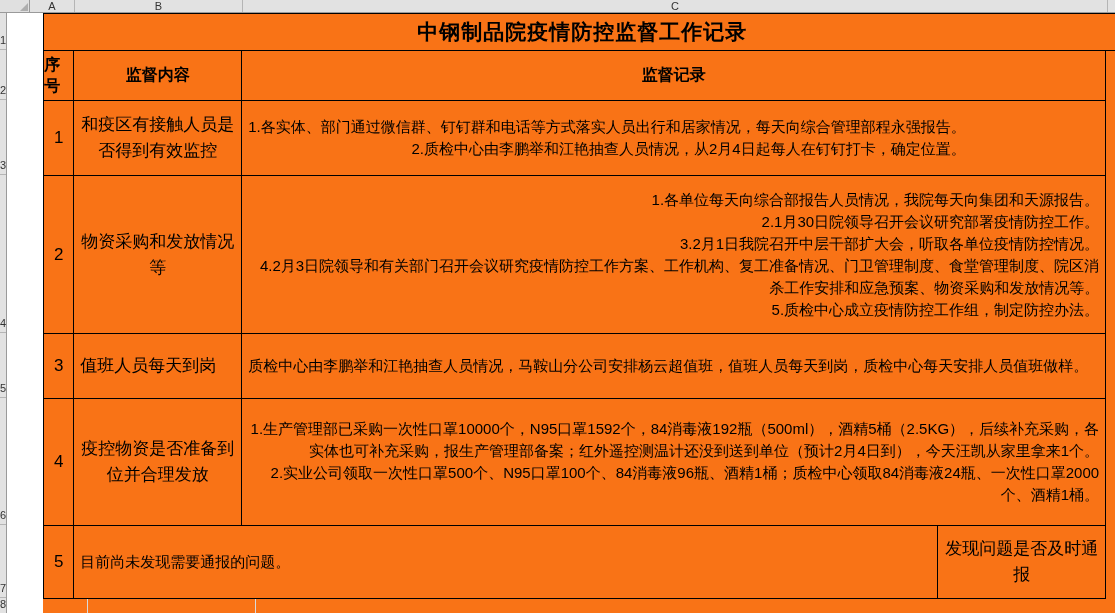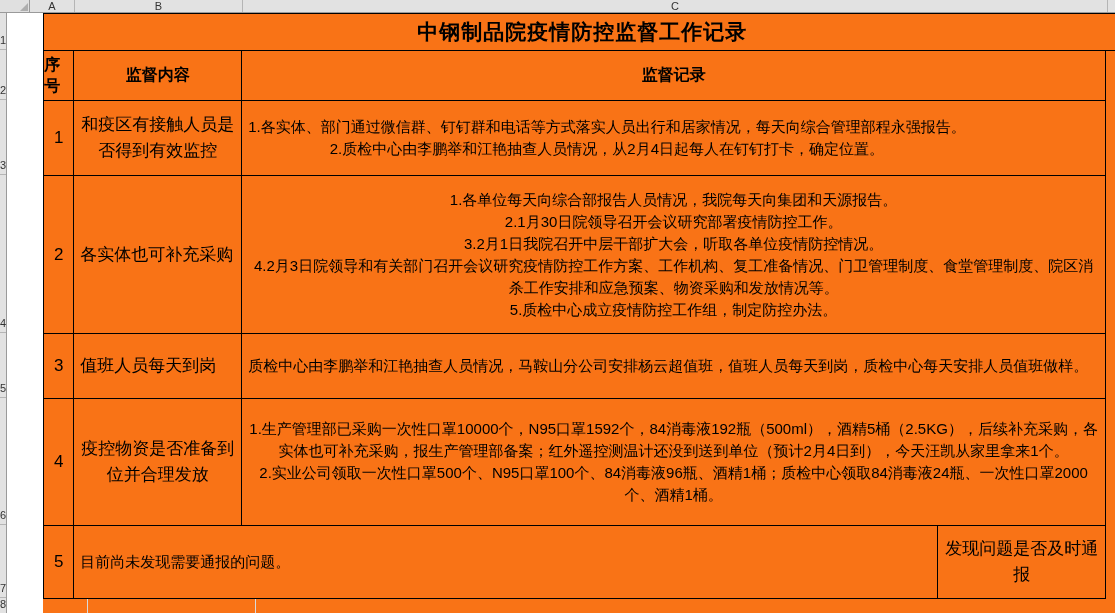--- a/index.html
+++ b/index.html
@@ -56,21 +56,21 @@
     display:flex;align-items:center;justify-content:center;
     font-size:16px;font-weight:bold;
   }
   .r3{height:75px}.r4{height:158px}.r5{height:65px}.r6{height:127px}.r7{height:73px}
   .no{display:flex;align-items:center;justify-content:center;font-size:17px;}
   .content{
     display:flex;align-items:center;text-align:center;
     font-size:17px;line-height:26px;padding:0 6px;
   }
   .record{
-    display:flex;align-items:center;text-align:center;
+    display:flex;align-items:center;text-align:right;
     font-size:15px;line-height:22px;padding:2px 6px;
     white-space:pre-line;word-break:break-all;
   }
   
   .ghost-row{display:flex;height:15px;}
   .g{box-sizing:border-box;border-right:1px solid #d9d9d9;}
   .ga{width:45px}.gb{width:168px}.gc{width:864px;border-right:1px solid #d9d9d9;}
 </style>
 </head>
 <body>
@@ -116,21 +116,21 @@
 
         <div class="trow r3">
           <div class="tcell ca no">1</div>
           <div class="tcell cb content">和疫区有接触人员是否得到有效监控</div>
           <div class="tcell cc record">1.各实体、部门通过微信群、钉钉群和电话等方式落实人员出行和居家情况，每天向综合管理部程永强报告。
 2.质检中心由李鹏举和江艳抽查人员情况，从2月4日起每人在钉钉打卡，确定位置。</div>
         </div>
 
         <div class="trow r4">
           <div class="tcell ca no">2</div>
-          <div class="tcell cb content">各实体也可补充采购</div>
+          <div class="tcell cb content">物资采购和发放情况等</div>
           <div class="tcell cc record">1.各单位每天向综合部报告人员情况，我院每天向集团和天源报告。
 2.1月30日院领导召开会议研究部署疫情防控工作。
 3.2月1日我院召开中层干部扩大会，听取各单位疫情防控情况。
 4.2月3日院领导和有关部门召开会议研究疫情防控工作方案、工作机构、复工准备情况、门卫管理制度、食堂管理制度、院区消杀工作安排和应急预案、物资采购和发放情况等。
 5.质检中心成立疫情防控工作组，制定防控办法。</div>
         </div>
 
         <div class="trow r5">
           <div class="tcell ca no">3</div>
           <div class="tcell cb content">值班人员每天到岗</div>

